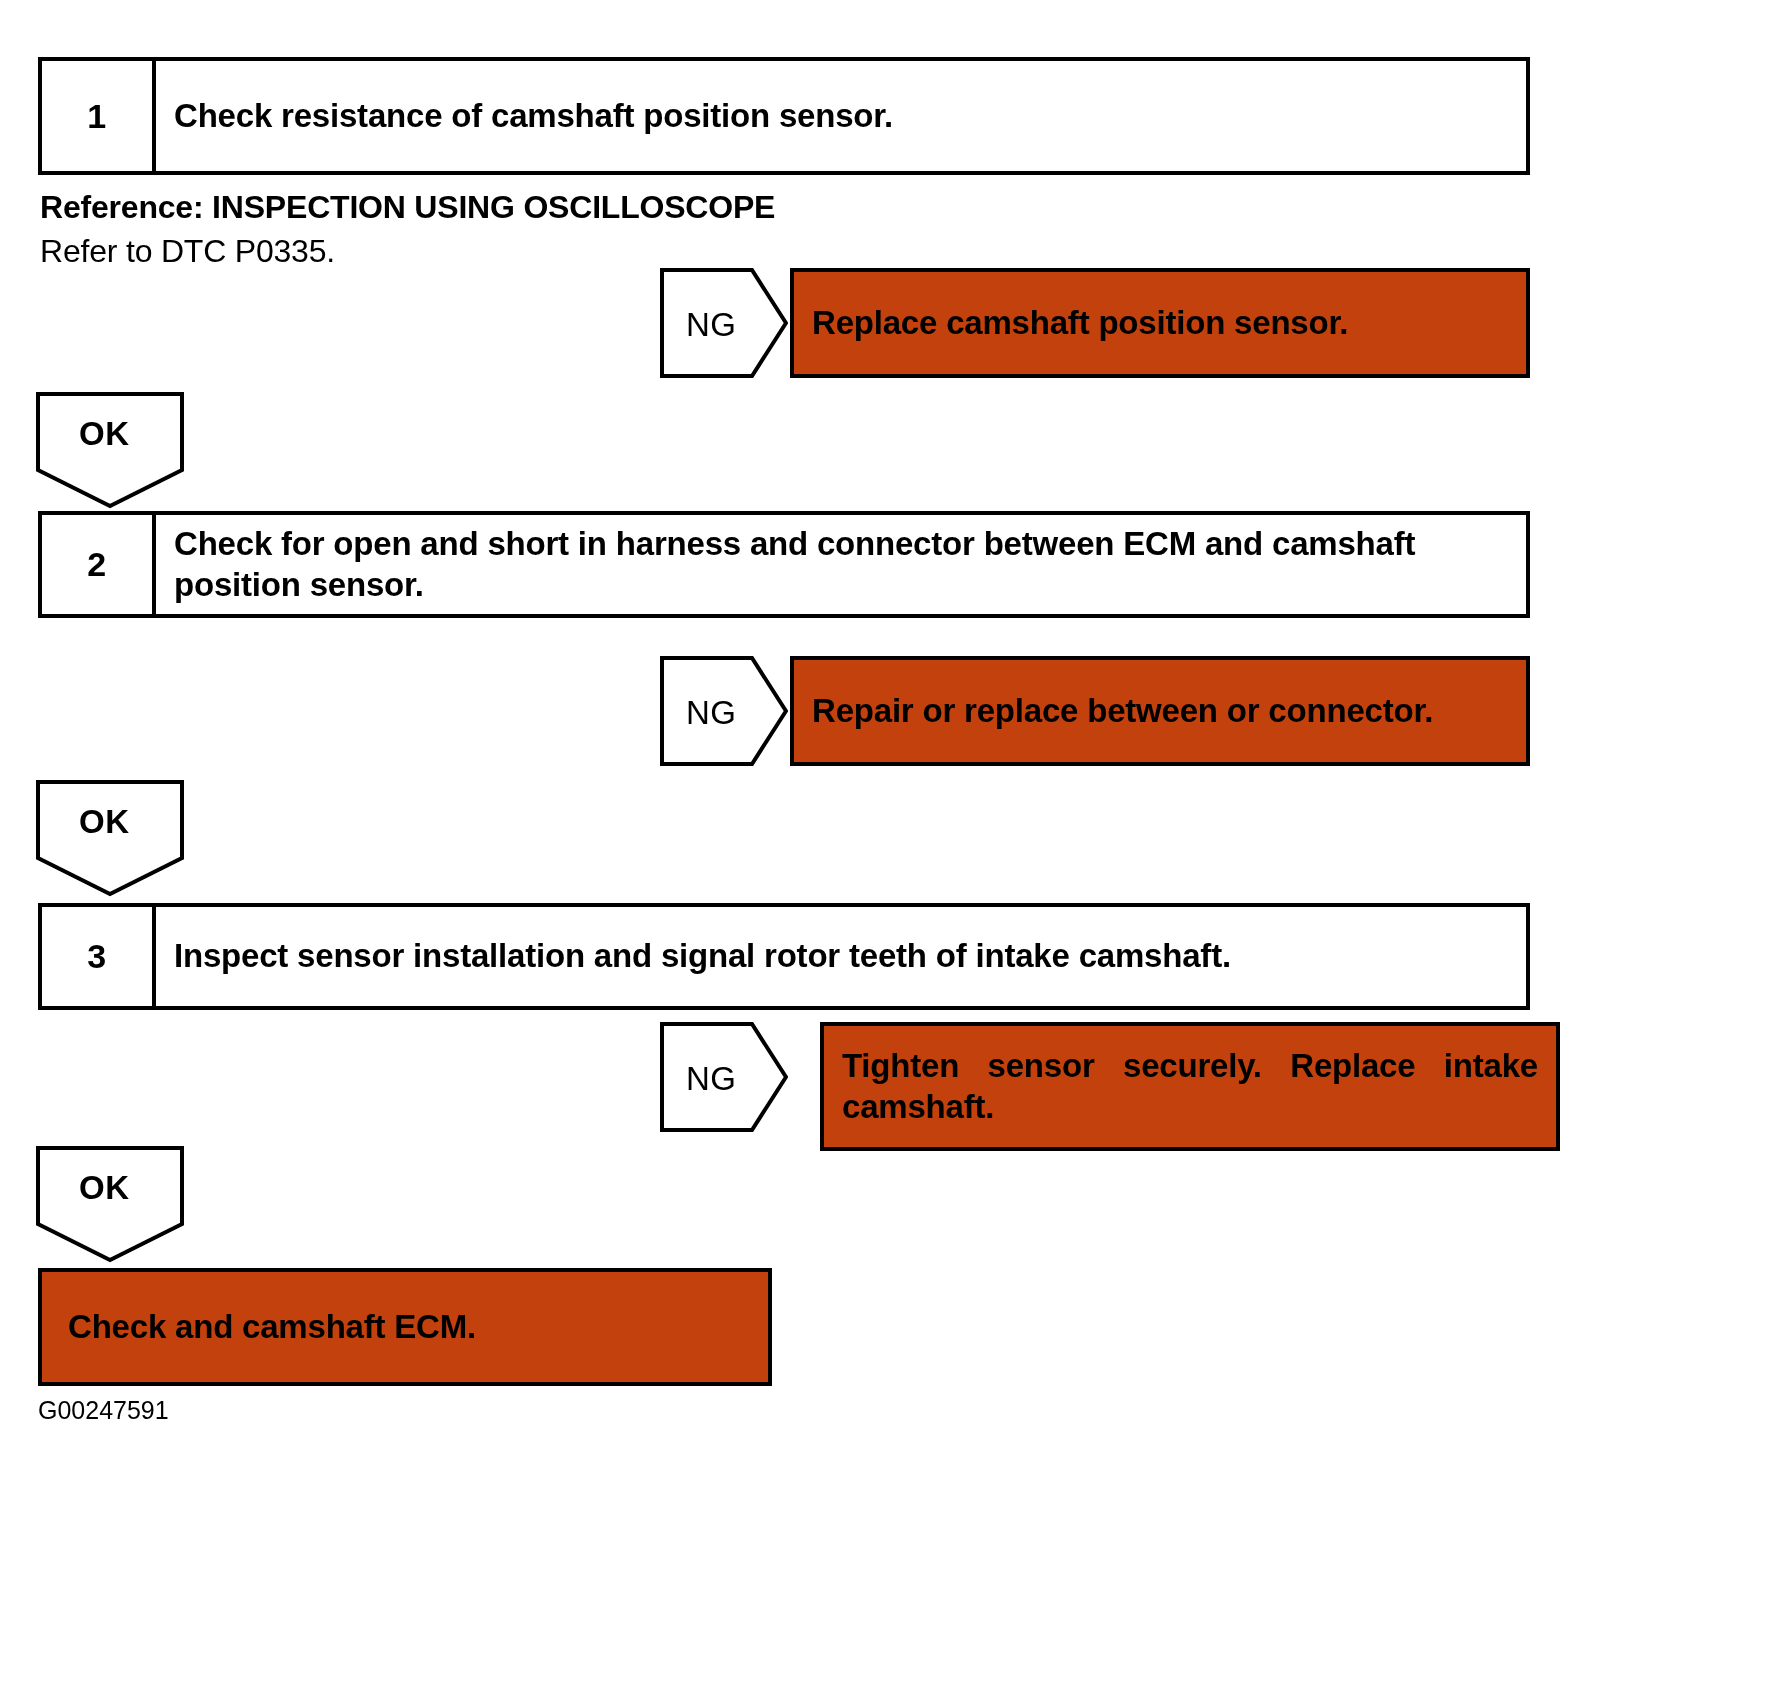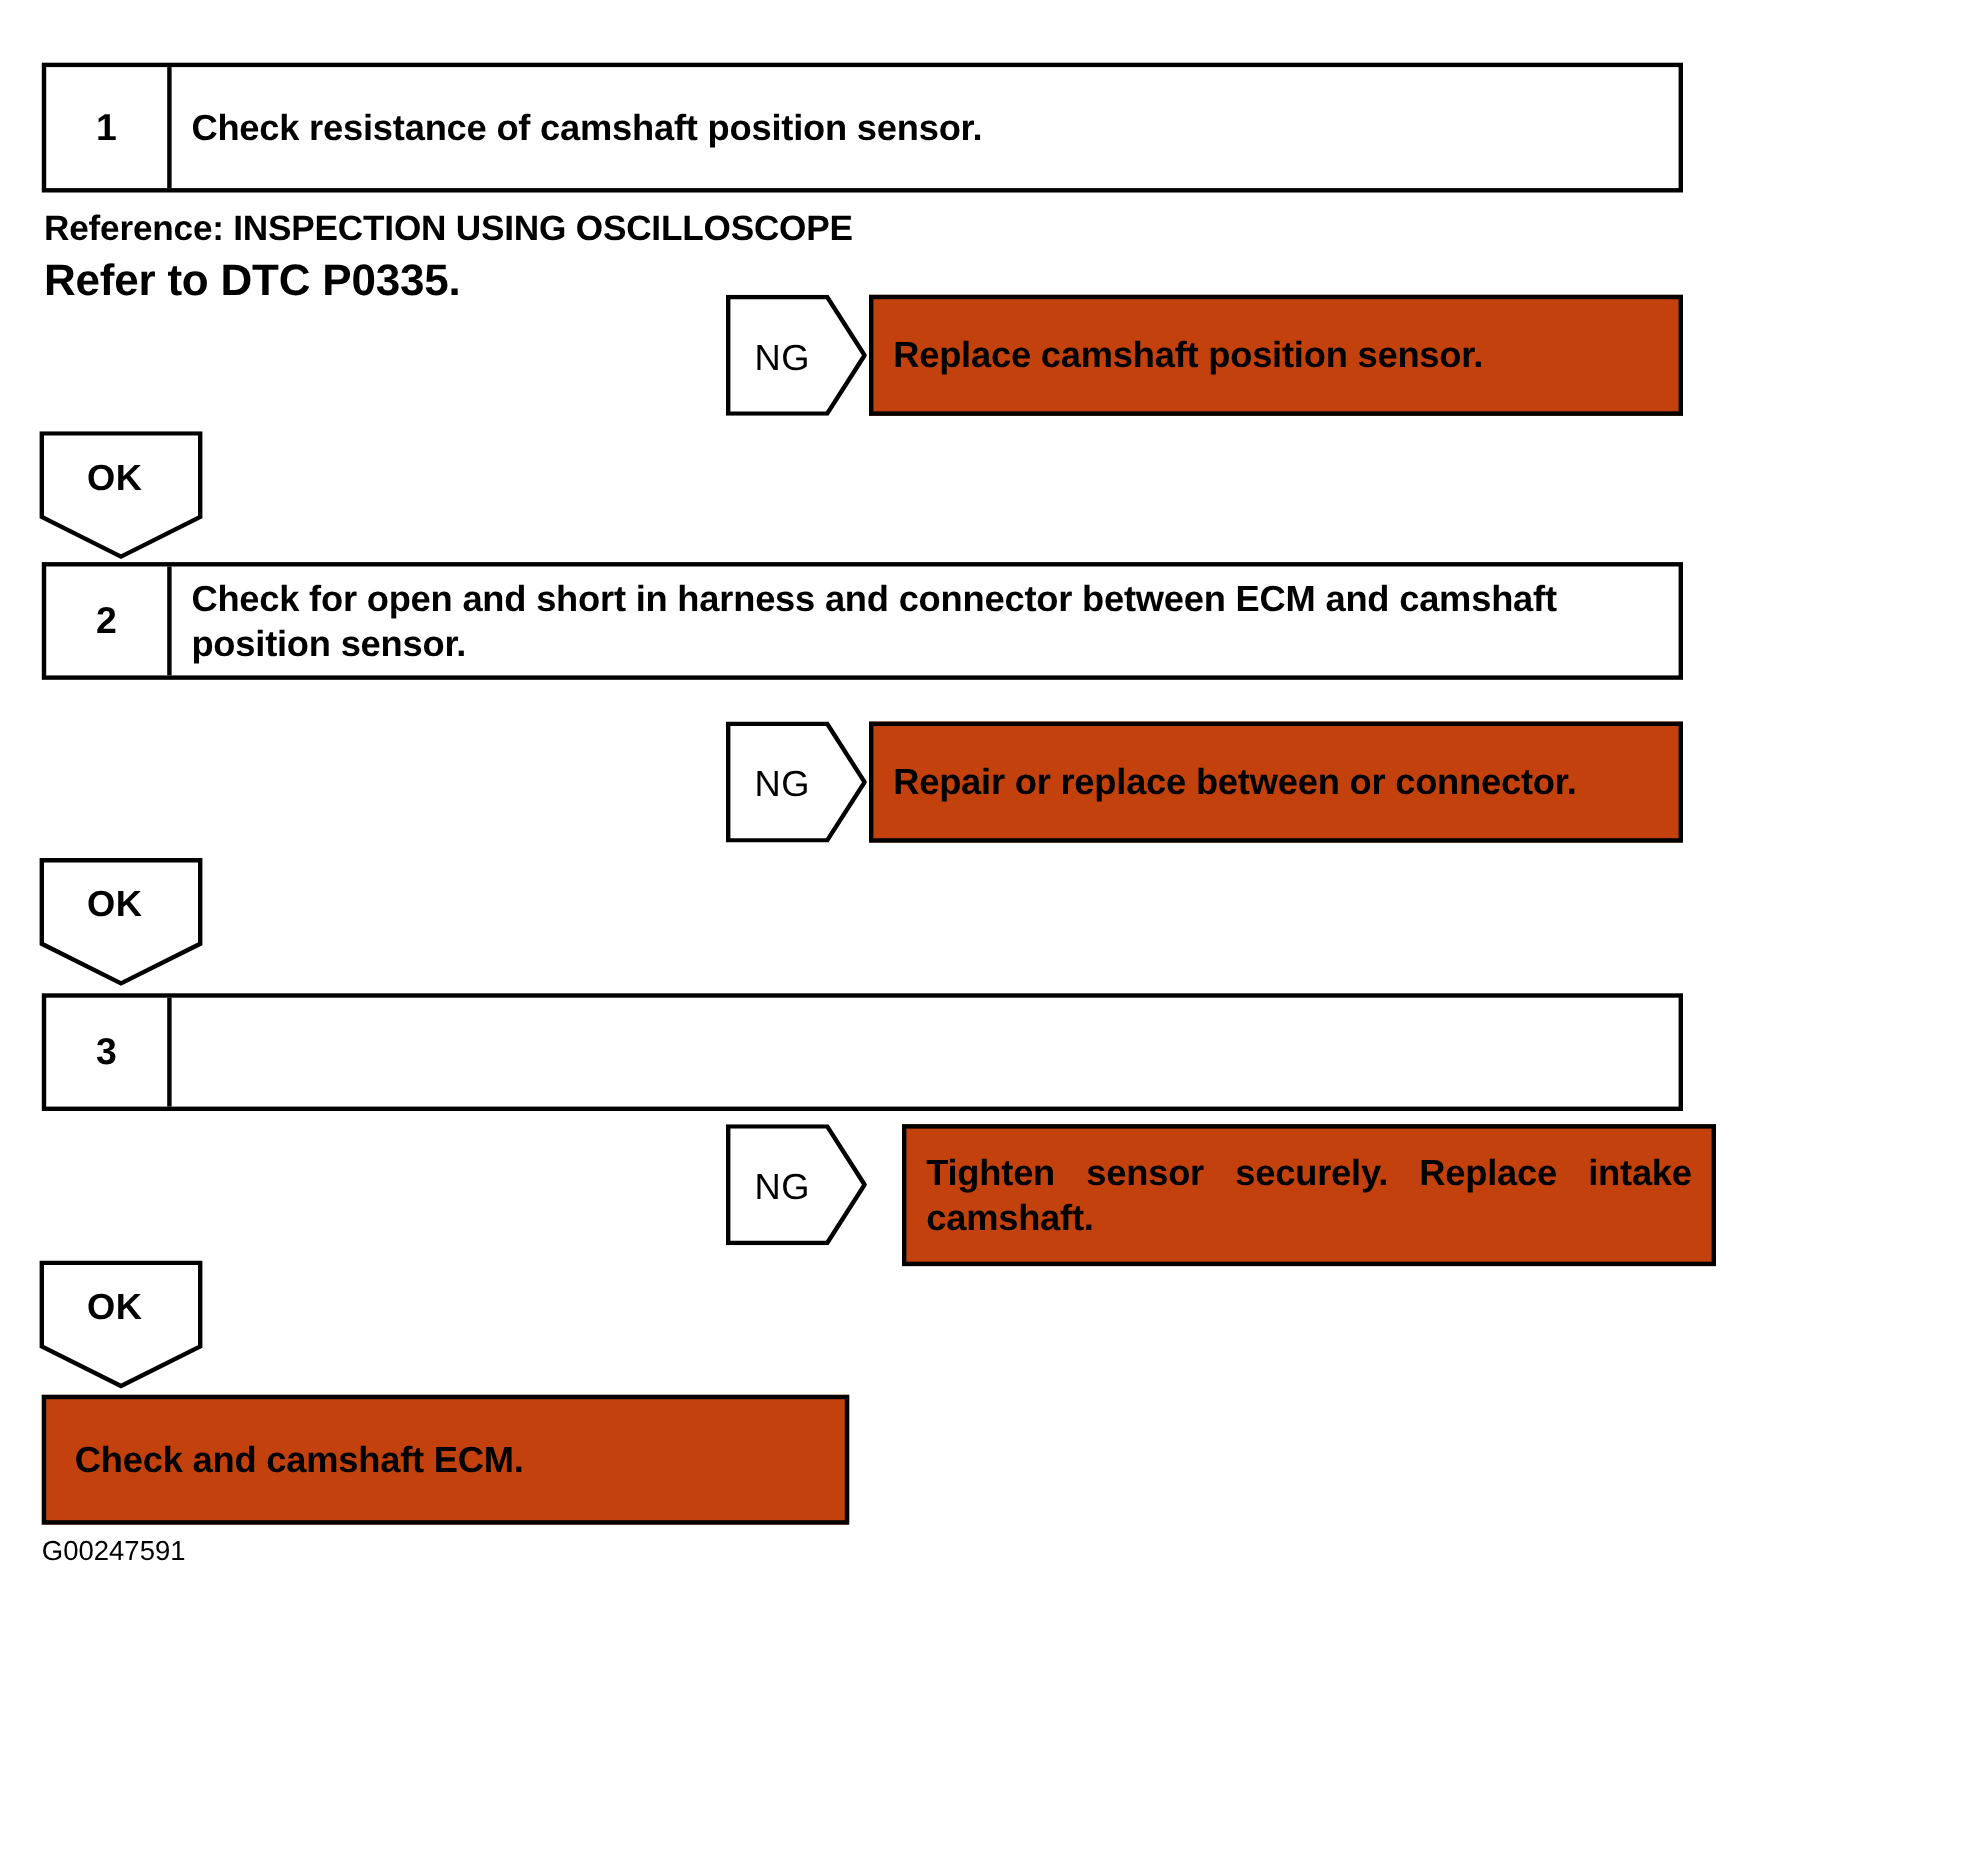--- a/index.html
+++ b/index.html
@@ -100,22 +100,22 @@
   .free-text {
     position: absolute;
     white-space: nowrap;
   }
   .ref-line {
     font-weight: bold;
     font-size: 32px;
     letter-spacing: -0.2px;
   }
   .refer-line {
-    font-weight: bold;
-    font-size: 40px;
+    font-weight: normal;
+    font-size: 32px;
     letter-spacing: -0.2px;
   }
   .footer-code {
     font-weight: normal;
     font-size: 25px;
     letter-spacing: 0px;
   }
 </style>
 </head>
 <body>
@@ -164,20 +164,21 @@
 
   <div class="ok-arrow" style="left:34px; top:780px; width:152px; height:118px;">
     <svg width="152" height="118" viewBox="0 0 152 118">
       <polygon points="4,2 148,2 148,78 76,114 4,78" fill="#ffffff" stroke="#000000" stroke-width="4"></polygon>
     </svg>
   </div>
   <div class="ok-label" style="left:79px; top:803px;">OK</div>
 
   <div class="step-box" style="left:38px; top:903px; width:1492px; height:107px;">
     <div class="step-num">3</div>
+    <div class="step-text">Inspect sensor installation and signal rotor teeth of intake camshaft.</div>
   </div>
 
   <div class="ng-arrow" style="left:660px; top:1022px; width:128px; height:110px; background:transparent;">
     <svg width="128" height="110" viewBox="0 0 128 110">
       <polygon points="2,2 92,2 126,55 92,108 2,108" fill="#ffffff" stroke="#000000" stroke-width="4"></polygon>
     </svg>
   </div>
   <div class="ng-label" style="left:686px; top:1060px;">NG</div>
   <div class="action-box two-line" style="left:820px; top:1022px; width:740px; height:129px;">
     <span class="justified">Tighten sensor securely. Replace intake camshaft.</span>

